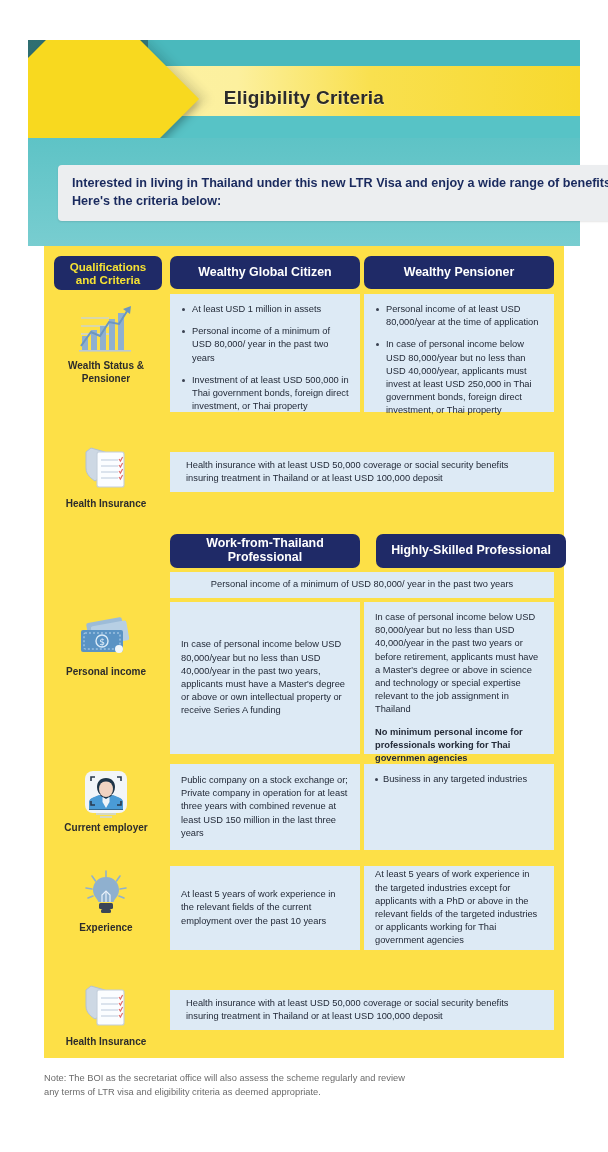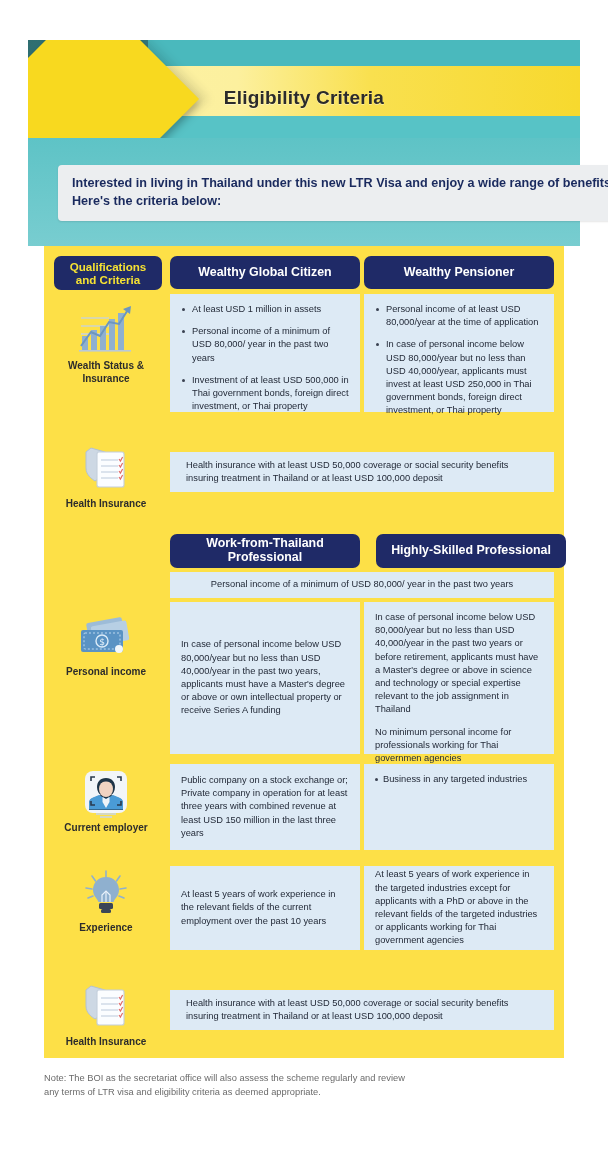--- a/index.html
+++ b/index.html
@@ -98,21 +98,21 @@
   .cell ul{margin:0;padding:0;list-style:none;}
   .cell li{
     position:relative;padding-left:11px;margin-bottom:9px;
   }
   .cell li:last-child{margin-bottom:0;}
   .cell li:before{
     content:"";position:absolute;left:1px;top:5px;
     width:3px;height:3px;border-radius:50%;background:#3b4252;
   }
   .cell p{margin:0 0 9px 0;}
-  .cell p:last-child{margin-bottom:2px;}
+  .cell p:last-child{margin-bottom:2px;font-weight:bold;}
 
   
   .rowicon{
     position:absolute;width:112px;left:6px;
     display:flex;flex-direction:column;align-items:center;
     text-align:center;
   }
   .rowicon .lbl{
     color:#2c2c2c;font-size:10px;font-weight:bold;line-height:1.28;margin-top:4px;
   }
@@ -193,21 +193,21 @@
             <rect x="25" y="24" width="6" height="24"></rect>
             <rect x="34" y="17" width="6" height="31"></rect>
             <rect x="43" y="11" width="6" height="37"></rect>
           </g>
           <polyline points="6,44 16,30 25,34 34,20 44,22 54,6" fill="none" stroke="#6c96c0" stroke-width="2"></polyline>
           <polygon points="56,4 48,7 55,12" fill="#6c96c0"></polygon>
           <rect x="4" y="48" width="52" height="1.6" fill="#b9c9d8"></rect>
         </svg>
         <div class="lbl">
           <span>Wealth Status &amp;</span><br>
-          <span>Insurance</span>
+          <span>Pensioner</span>
         </div>
       </div>
 
       <div class="cell pad c-wealth-1">
         <ul>
           <li>At least USD 1 million in assets</li>
           <li>Personal income of a minimum of USD 80,000/ year in the past two years</li>
           <li>Investment of at least USD 500,000 in Thai government bonds, foreign direct investment, or Thai property</li>
         </ul>
       </div>

